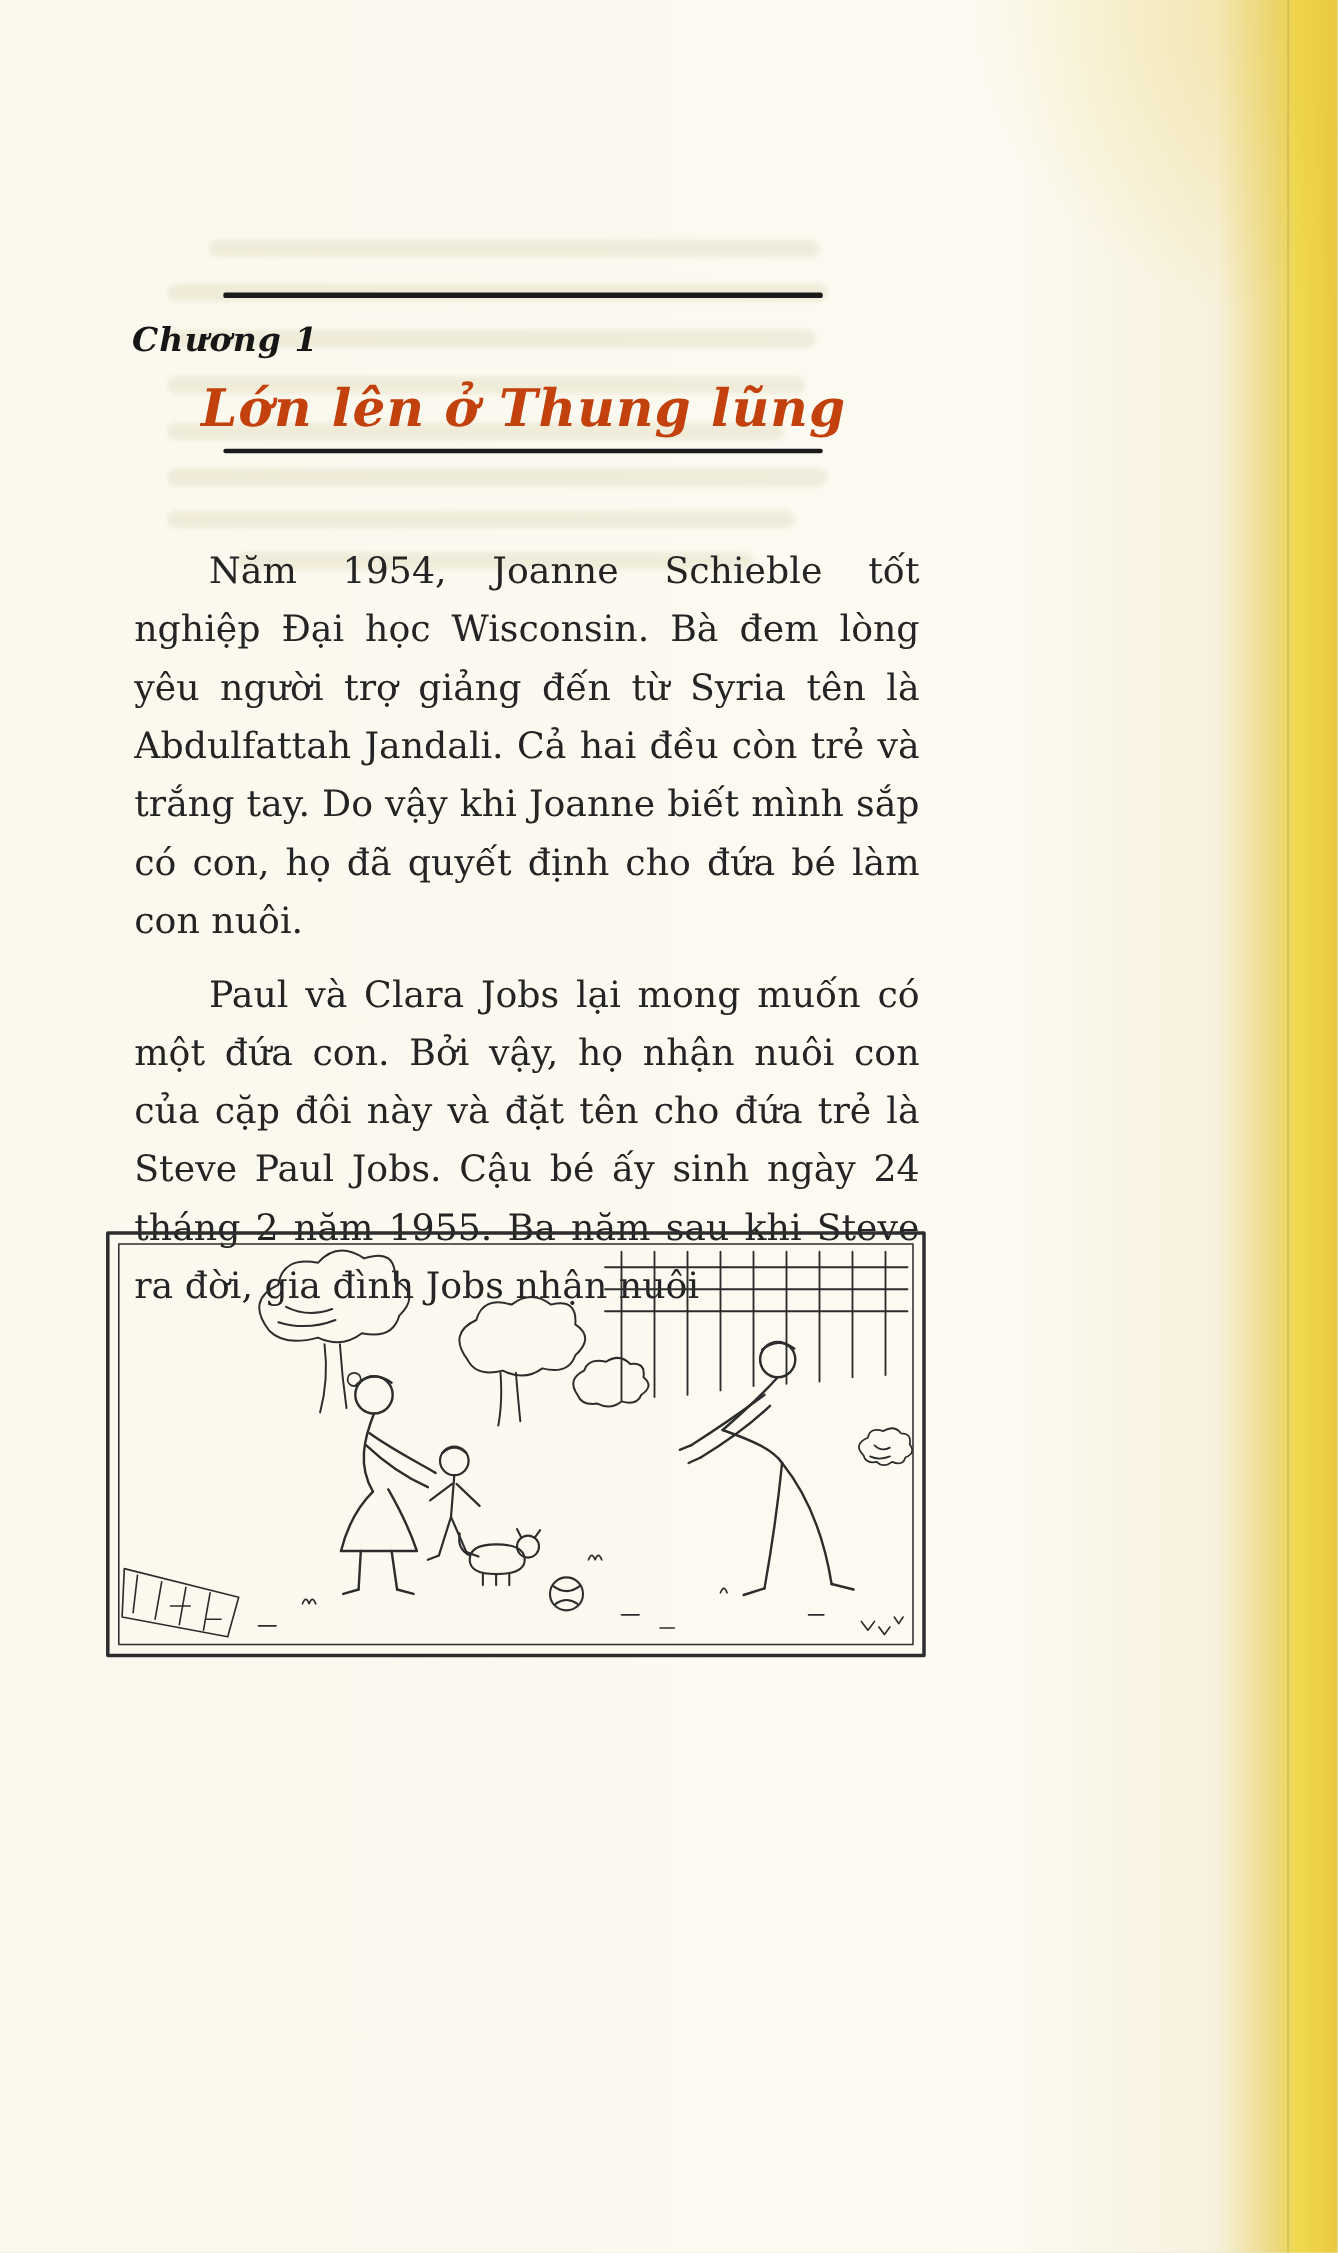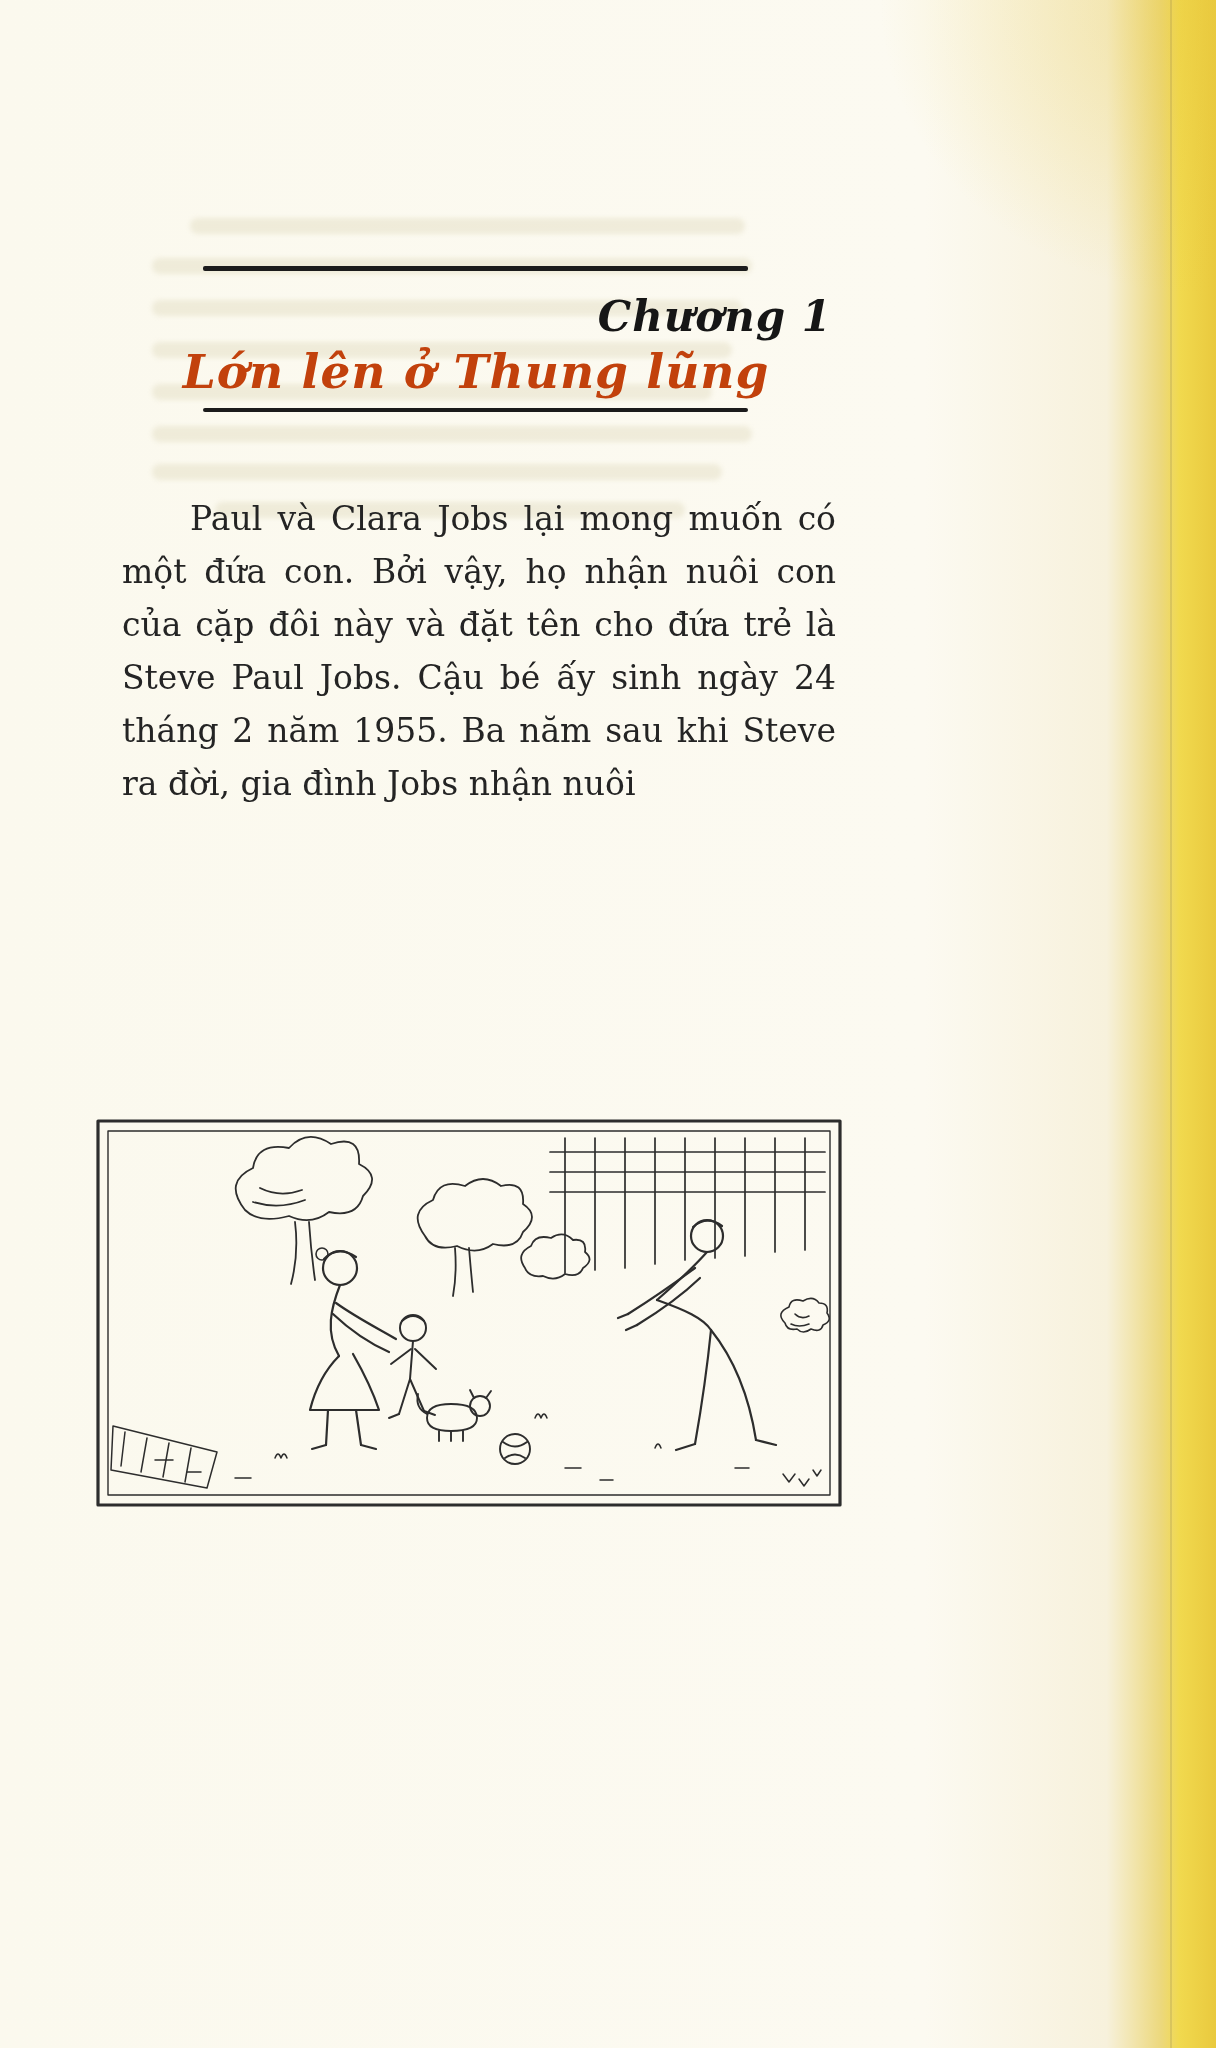--- a/index.html
+++ b/index.html
@@ -7,22 +7,22 @@
          font-family:"DejaVu Serif", serif;}
   .paper{position:absolute;inset:0;
          background:linear-gradient(90deg,#fbf9ee 0%,#fcfaf1 76%,#f7f1dc 91%,#ecd87c 95.5%,#f1d94e 97%,#e9c93e 100%);}
   .corner-tint{position:absolute;right:0;top:0;width:340px;height:300px;pointer-events:none;
          background:radial-gradient(ellipse at top right, rgba(233,201,62,.38), rgba(233,201,62,0) 70%);}
   .edge-line{position:absolute;top:0;bottom:0;right:44px;width:2px;background:rgba(105,95,60,.16);}
   .bleed{position:absolute;height:16px;background:#d8d1af;opacity:.33;filter:blur(2.5px);border-radius:8px;z-index:1;}
   .rule{position:absolute;left:203px;width:545px;background:#1b1b1b;border-radius:2px;z-index:2;}
   .rule-top{top:266px;height:5px;}
   .rule-bottom{top:408px;height:4px;}
-  .chapter-label{position:absolute;left:120px;width:712px;top:292px;text-align:right;
-         font-size:42px;font-weight:bold;font-style:italic;color:#161616;z-index:2;letter-spacing:1px;}
+  .chapter-label{position:absolute;left:120px;width:712px;top:292px;text-align:left;
+         font-size:30px;font-weight:bold;font-style:italic;color:#161616;z-index:2;letter-spacing:1px;}
   .chapter-title{position:absolute;left:120px;width:712px;top:344px;text-align:center;
          font-size:47px;font-weight:bold;font-style:italic;color:#c2410c;z-index:2;letter-spacing:1px;}
   .body-text{position:absolute;left:122px;top:492px;width:714px;z-index:2;
          font-size:33px;line-height:53px;color:#242424;text-align:justify;font-weight:500;}
   .body-text p{margin:0;text-indent:68px;}
   .body-text p + p{margin-top:14px;}
   .illustration{position:absolute;left:95px;top:1118px;width:748px;height:390px;z-index:2;}
   .illustration svg{display:block;}
 </style>
 </head>
@@ -41,20 +41,21 @@
   <div class="bleed" style="top:426px;left:152px;width:600px;"></div>
   <div class="bleed" style="top:464px;left:152px;width:570px;"></div>
   <div class="bleed" style="top:502px;left:215px;width:470px;"></div>
 
   <div class="rule rule-top"></div>
   <div class="chapter-label">Chương 1</div>
   <div class="chapter-title">Lớn lên ở Thung lũng</div>
   <div class="rule rule-bottom"></div>
 
   <div class="body-text">
+    <p>Năm 1954, Joanne Schieble tốt nghiệp Đại học Wisconsin. Bà đem lòng yêu người trợ giảng đến từ Syria tên là Abdulfattah Jandali. Cả hai đều còn trẻ và trắng tay. Do vậy khi Joanne biết mình sắp có con, họ đã quyết định cho đứa bé làm con nuôi.</p>
     <p>Paul và Clara Jobs lại mong muốn có một đứa con. Bởi vậy, họ nhận nuôi con của cặp đôi này và đặt tên cho đứa trẻ là Steve Paul Jobs. Cậu bé ấy sinh ngày 24 tháng 2 năm 1955. Ba năm sau khi Steve ra đời, gia đình Jobs nhận nuôi</p>
   </div>
 
   <div class="illustration" role="img" aria-label="Hand-drawn illustration: a woman and a toddler play with a small dog in a backyard while a man bends toward them; trees, a wooden fence and a ball are in the scene.">
     <svg viewBox="0 0 748 390" width="748" height="390">
       <g stroke="#2d2d2d" fill="none" stroke-width="2" stroke-linecap="round" stroke-linejoin="round">
 
         <g>
           <rect x="3" y="3" width="742" height="384" stroke-width="3.2"></rect>
           <rect x="13" y="13" width="722" height="364" stroke-width="1.4"></rect>

